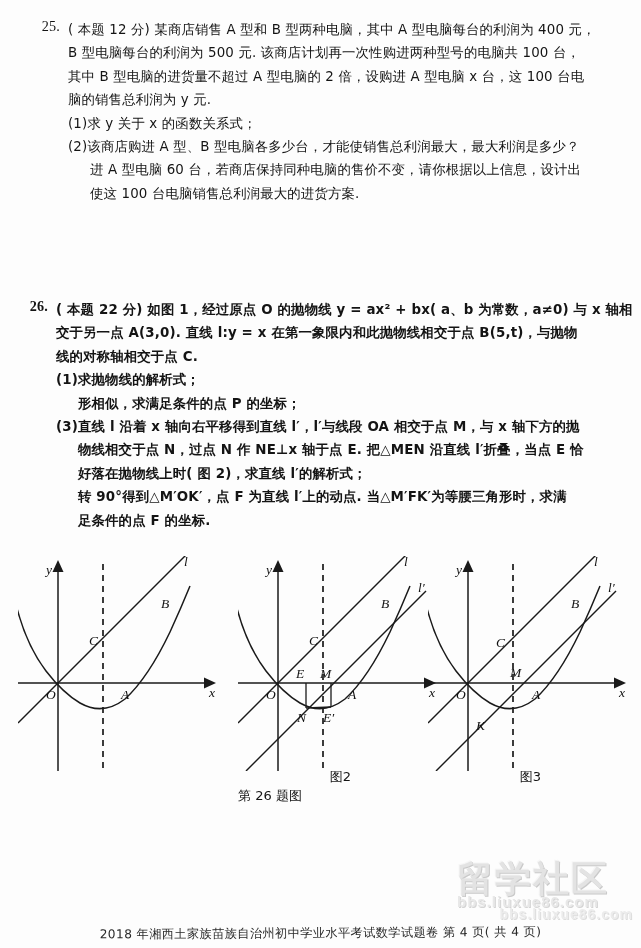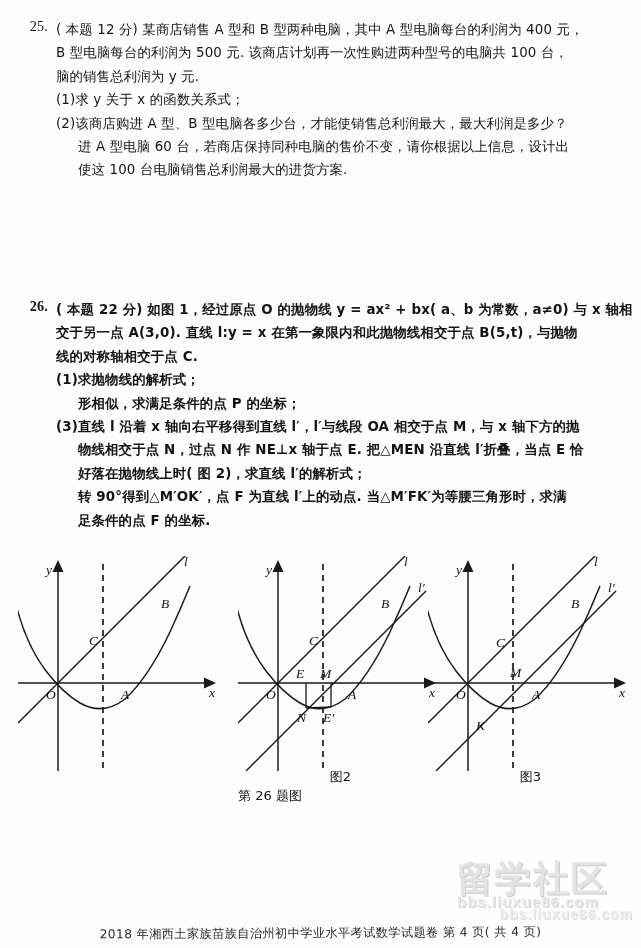--- a/index.html
+++ b/index.html
@@ -132,25 +132,26 @@
     color: #2a2a2a;
     letter-spacing: 0.4px;
     transform: rotate(-0.35deg);
   }
 </style>
 </head>
 <body>
 
 <div class="page">
 
-  <div class="qblock" style="top:18px;">
+  <div class="qblock" style="top:18px;margin-left:12px;">
     <div class="qnum">25.</div>
     <div class="qbody">
       <div class="line cn">( 本题 12 分) 某商店销售 A 型和 B 型两种电脑，其中 A 型电脑每台的利润为 400 元，</div>
       <div class="line cn">B 型电脑每台的利润为 500 元. 该商店计划再一次性购进两种型号的电脑共 100 台，</div>
+      <div class="line cn">其中 B 型电脑的进货量不超过 A 型电脑的 2 倍，设购进 A 型电脑 x 台，这 100 台电</div>
       <div class="line cn">脑的销售总利润为 y 元.</div>
       <div class="line cn">(1)求 y 关于 x 的函数关系式；</div>
       <div class="line cn">(2)该商店购进 A 型、B 型电脑各多少台，才能使销售总利润最大，最大利润是多少？</div>
       <div class="line cn ind2">进 A 型电脑 60 台，若商店保持同种电脑的售价不变，请你根据以上信息，设计出</div>
       <div class="line cn ind2">使这 100 台电脑销售总利润最大的进货方案.</div>
     </div>
   </div>
 
   <div class="qblock" style="top:298px;font-weight:bold;">
     <div class="qnum">26.</div>

